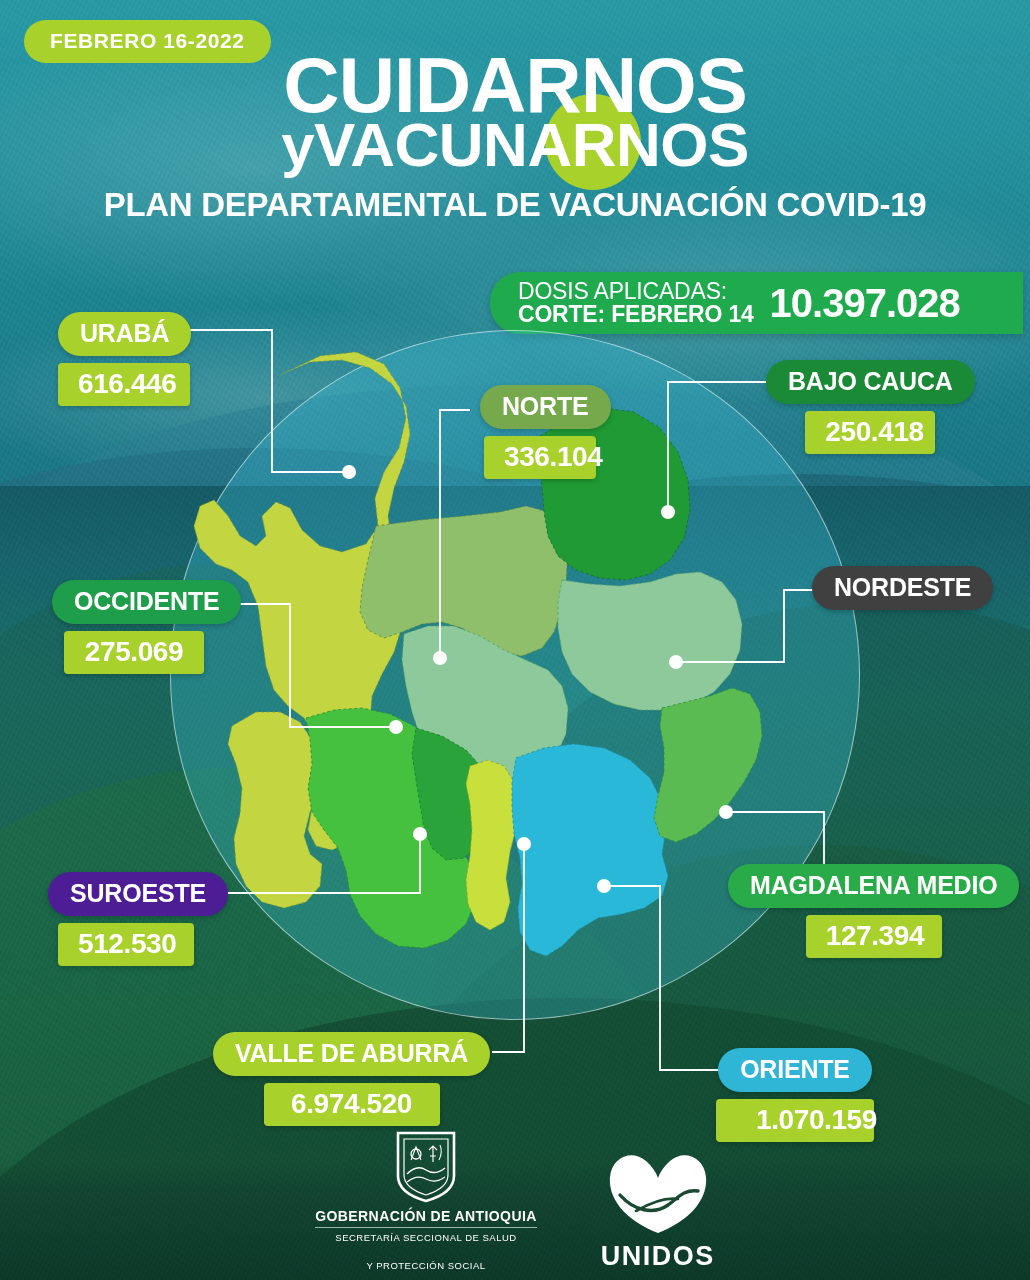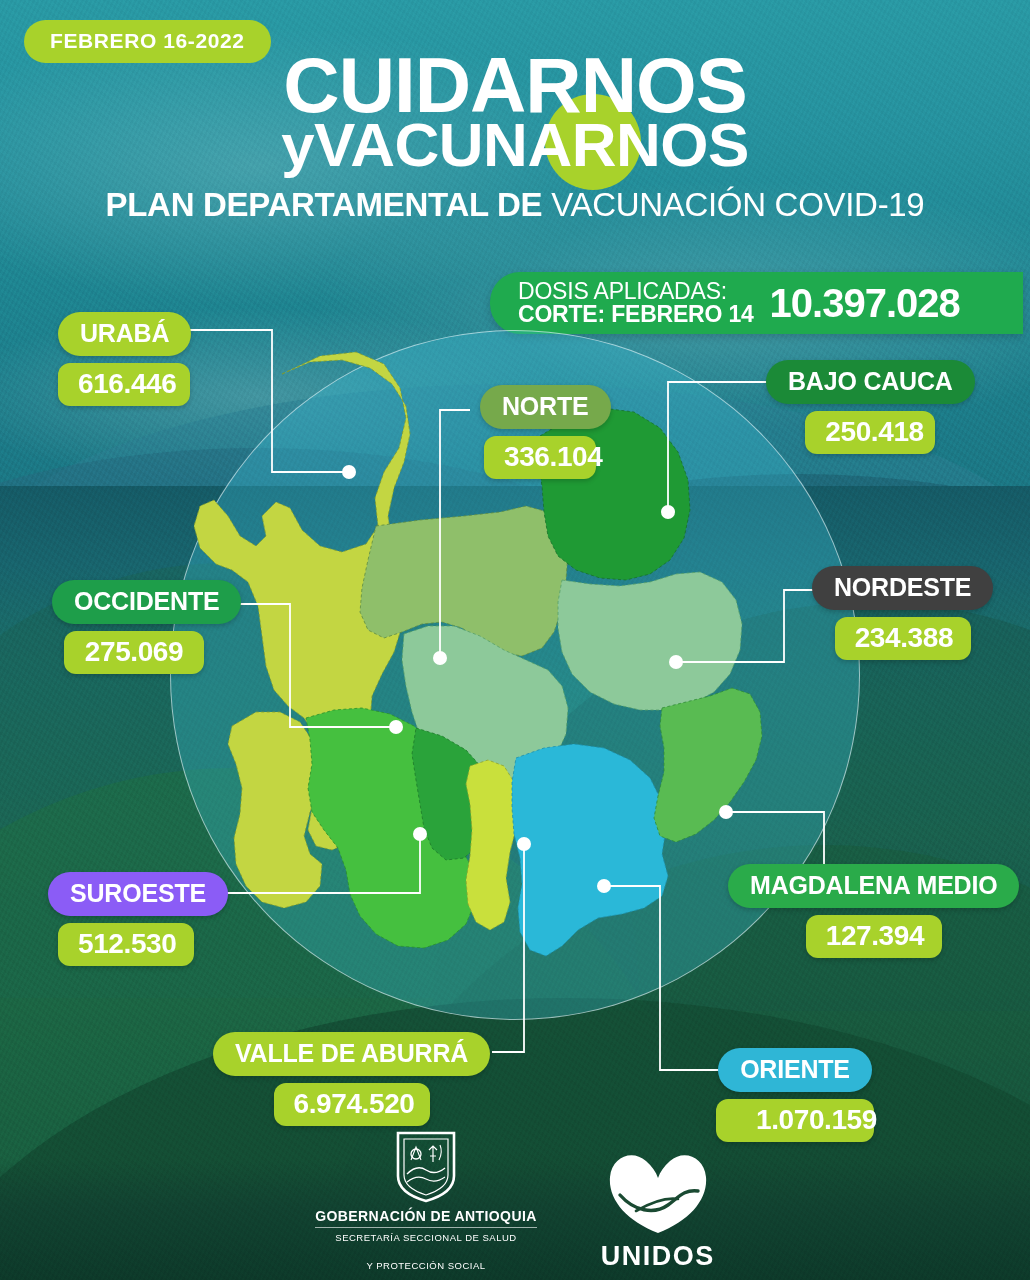--- a/index.html
+++ b/index.html
@@ -65,21 +65,21 @@
   #t2 {
     font-size:62px; font-weight:bold; color:#fff;
     letter-spacing:-.5px; line-height:.95; margin-top:-6px;
   }
   #t2 .y { font-size:60px; font-weight:bold; text-transform:lowercase; }
   #subtitle {
     position:absolute; left:0; top:186px; width:100%; text-align:center;
     color:#fff; font-size:33px; letter-spacing:-.3px;
   }
   #subtitle .light { font-weight:600; }
-  #subtitle .heavy { font-weight:normal; }
+  #subtitle .heavy { font-weight:bold; }
 
   
   #doses {
     position:absolute; left:490px; top:272px; width:533px; height:62px;
     background:#1faa4e; border-radius:30px 0 0 30px;
     display:flex; align-items:center; padding-left:28px; gap:16px;
     box-shadow:0 3px 8px rgba(0,0,0,.18);
   }
   #doses .lbl { color:#fff; line-height:1.02; }
   #doses .l1 { font-size:23px; font-weight:500; letter-spacing:-.2px; }
@@ -99,21 +99,21 @@
   #leaders { position:absolute; inset:0; pointer-events:none; }
 
   .callout { position:absolute; }
   .pill-name, .pill-num {
     display:inline-block; color:#fff; font-weight:bold;
     border-radius:22px; text-align:center; white-space:nowrap;
     box-shadow:0 2px 5px rgba(0,0,0,.20);
   }
   .pill-name { font-size:25px; letter-spacing:-.2px; padding:7px 22px 8px; }
   .pill-num  { font-size:28px; letter-spacing:-.4px; padding:5px 20px 6px;
-               background:#a8d22b; border-radius:12px; margin-top:7px; }
+               background:#a8d22b; border-radius:4px; margin-top:7px; }
 
   
   #footer {
     position:absolute; left:0; bottom:8px; width:100%;
     display:flex; justify-content:center; align-items:flex-end; gap:64px;
   }
   #gov { text-align:center; color:#fff; }
   #gov .shield { margin:0 auto 4px; display:block; }
   #gov .g1 { font-size:14px; font-weight:600; letter-spacing:.4px; border-bottom:1px solid rgba(255,255,255,.6); padding-bottom:3px; }
   #gov .g2 { font-size:9.5px; letter-spacing:.5px; line-height:1.25; margin-top:4px; }
@@ -260,31 +260,30 @@
   <div class="pill-num" style="display:block;width:130px;margin:7px auto 4px;">250.418</div>
 </div>
 
 <div class="callout" style="left:52px;top:580px;">
   <div class="pill-name" style="background:#1e9e4a;">OCCIDENTE</div>
   <div class="pill-num" style="display:block;width:140px;margin-left:12px;">275.069</div>
 </div>
 
 <div class="callout" style="left:812px;top:566px;text-align:center;">
   <div class="pill-name" style="background:#404040;">NORDESTE</div>
-  <div class="pill-num" style="display:block;width:136px;margin:7px auto 0;">234.388</div>
 </div>
 
 <div class="callout" style="left:48px;top:872px;">
-  <div class="pill-name" style="background:#8b5cf6;text-align:right;">SUROESTE</div>
+  <div class="pill-name" style="background:#4c1d95;text-align:right;">SUROESTE</div>
   <div class="pill-num" style="display:block;width:136px;margin-left:10px;">512.530</div>
 </div>
 
 <div class="callout" style="left:213px;top:1032px;text-align:center;">
   <div class="pill-name" style="background:#a8d22b;">VALLE DE ABURRÁ</div>
-  <div class="pill-num" style="display:block;width:156px;margin:7px auto 0;">6.974.520</div>
+  <div class="pill-num" style="display:block;width:176px;margin:7px auto 0;">6.974.520</div>
 </div>
 
 <div class="callout" style="left:728px;top:864px;text-align:center;">
   <div class="pill-name" style="background:#2aab4a;">MAGDALENA MEDIO</div>
   <div class="pill-num" style="display:block;width:136px;margin:7px auto 0;">127.394</div>
 </div>
 
 <div class="callout" style="left:716px;top:1048px;text-align:center;">
   <div class="pill-name" style="background:#2fb6d6;">ORIENTE</div>
   <div class="pill-num" style="display:block;width:158px;margin:7px auto 0;padding-left:40px;">1.070.159</div>

